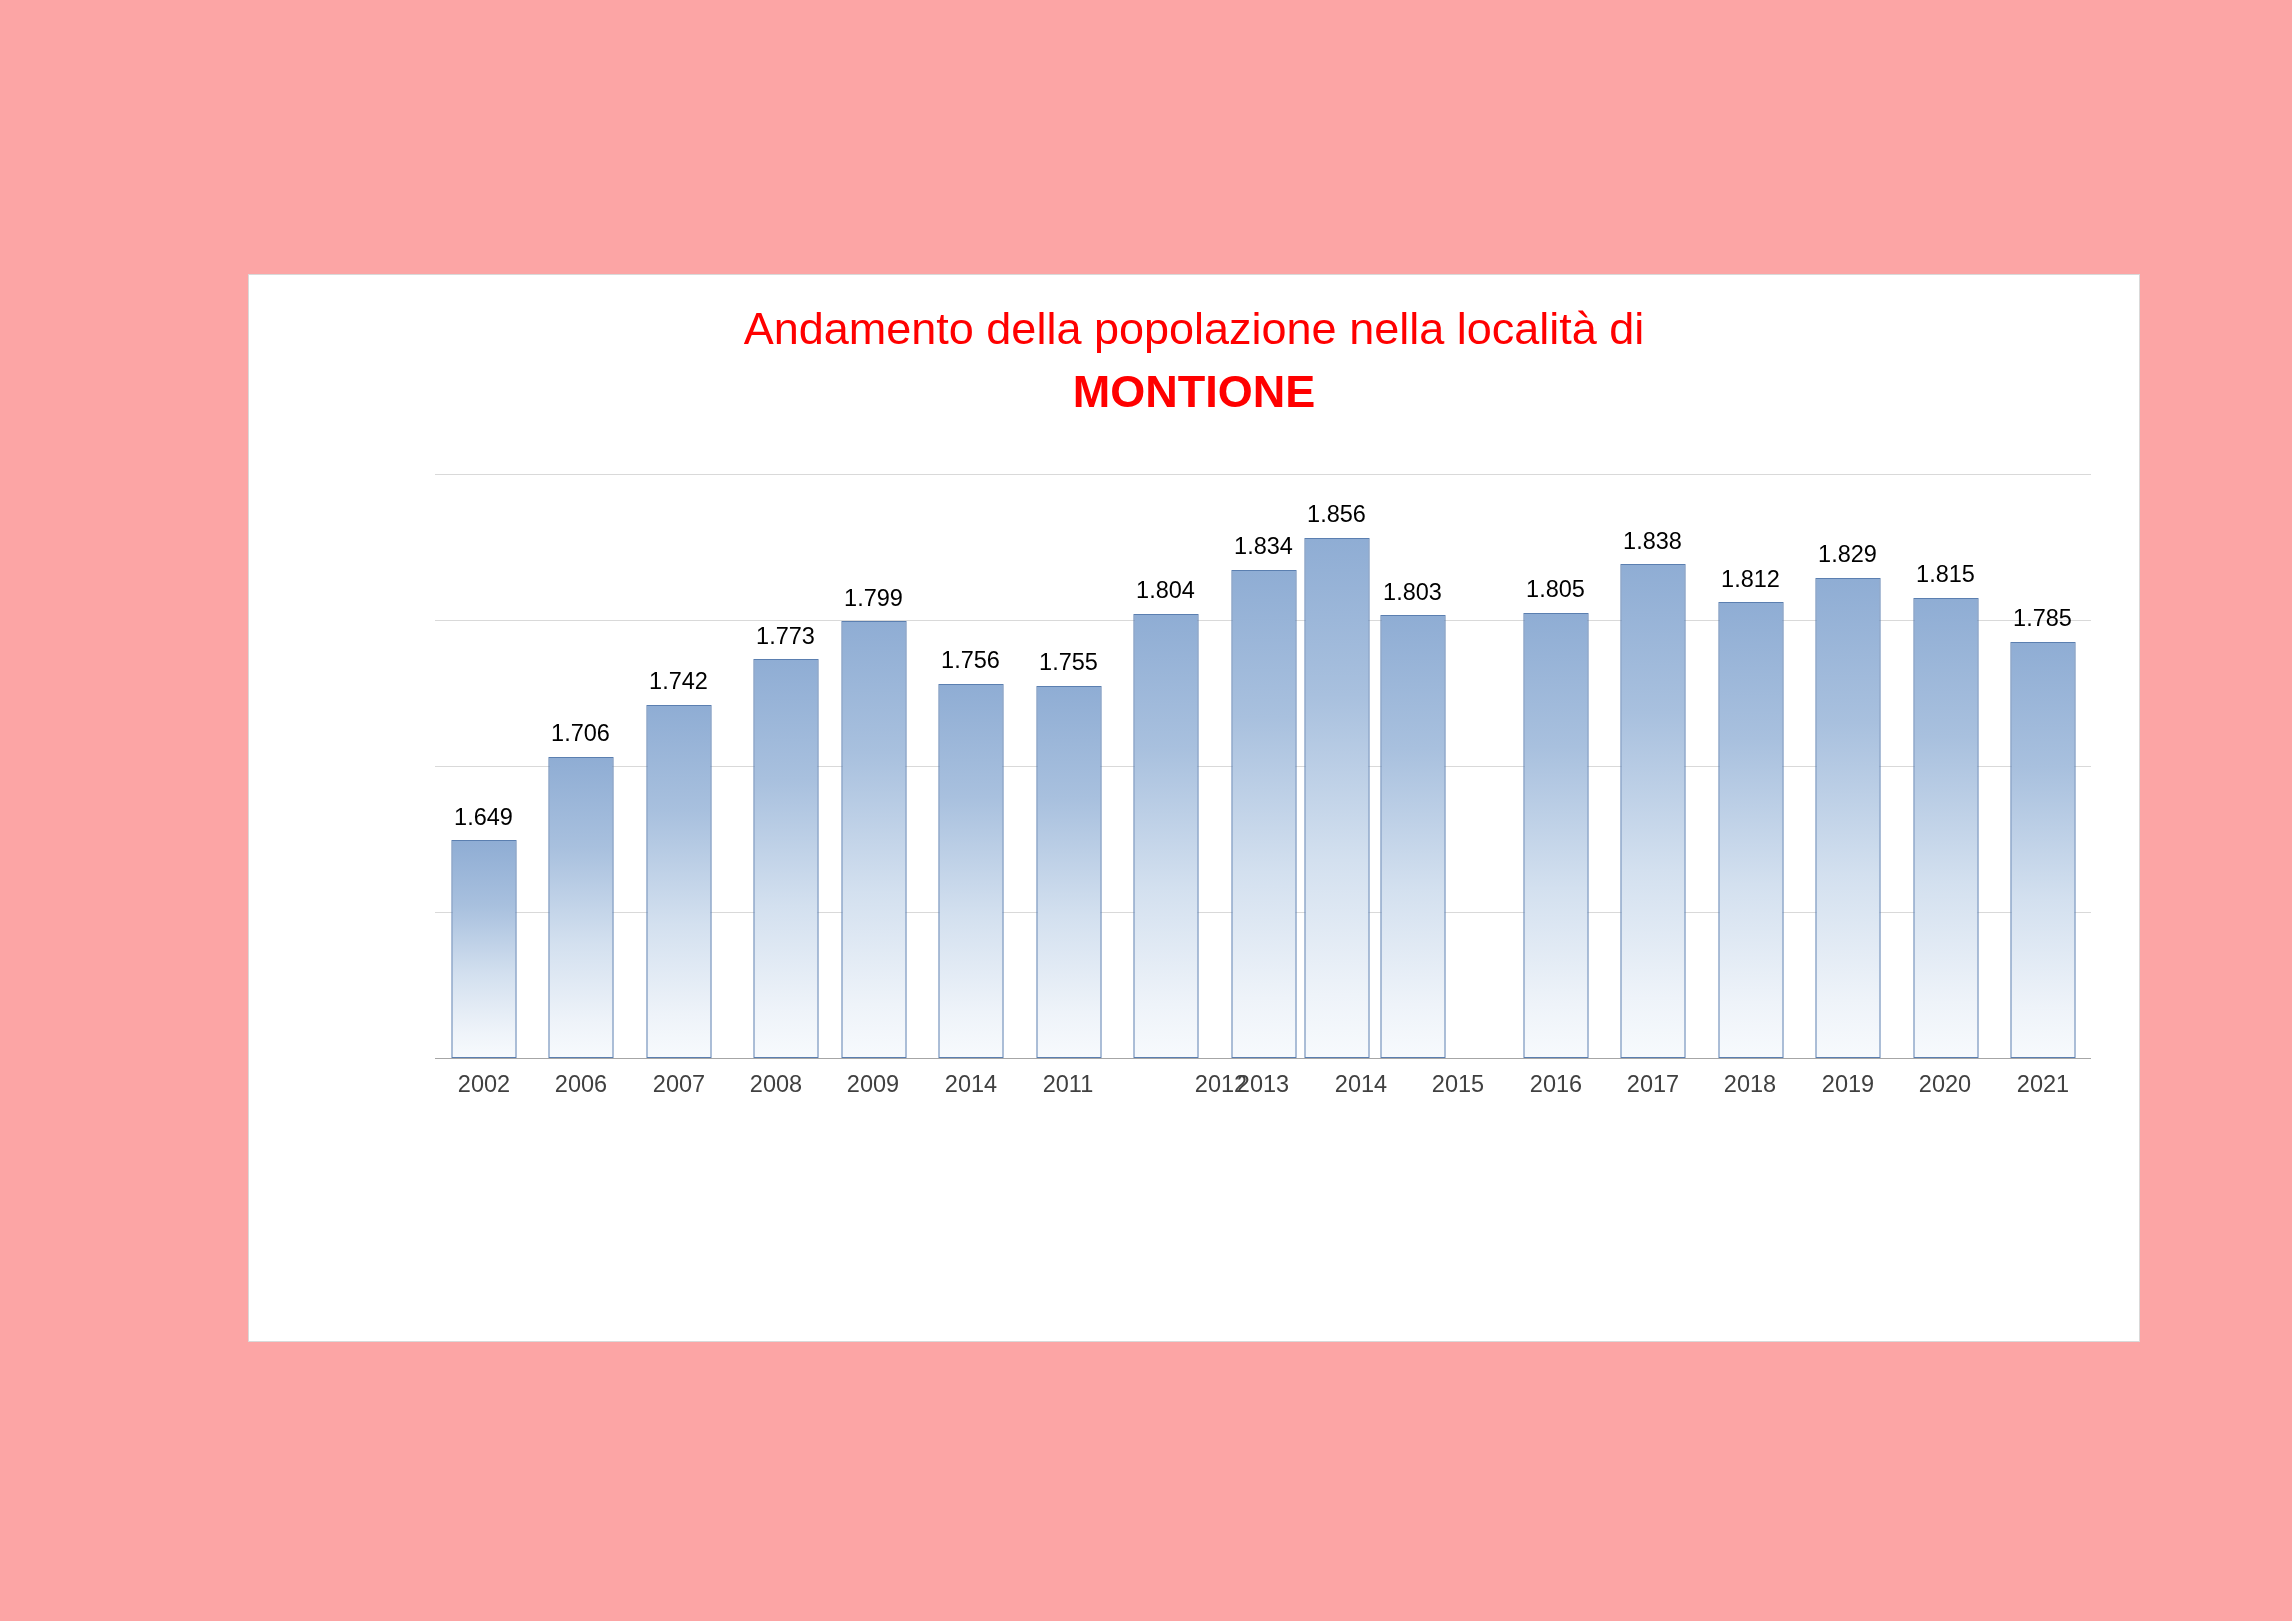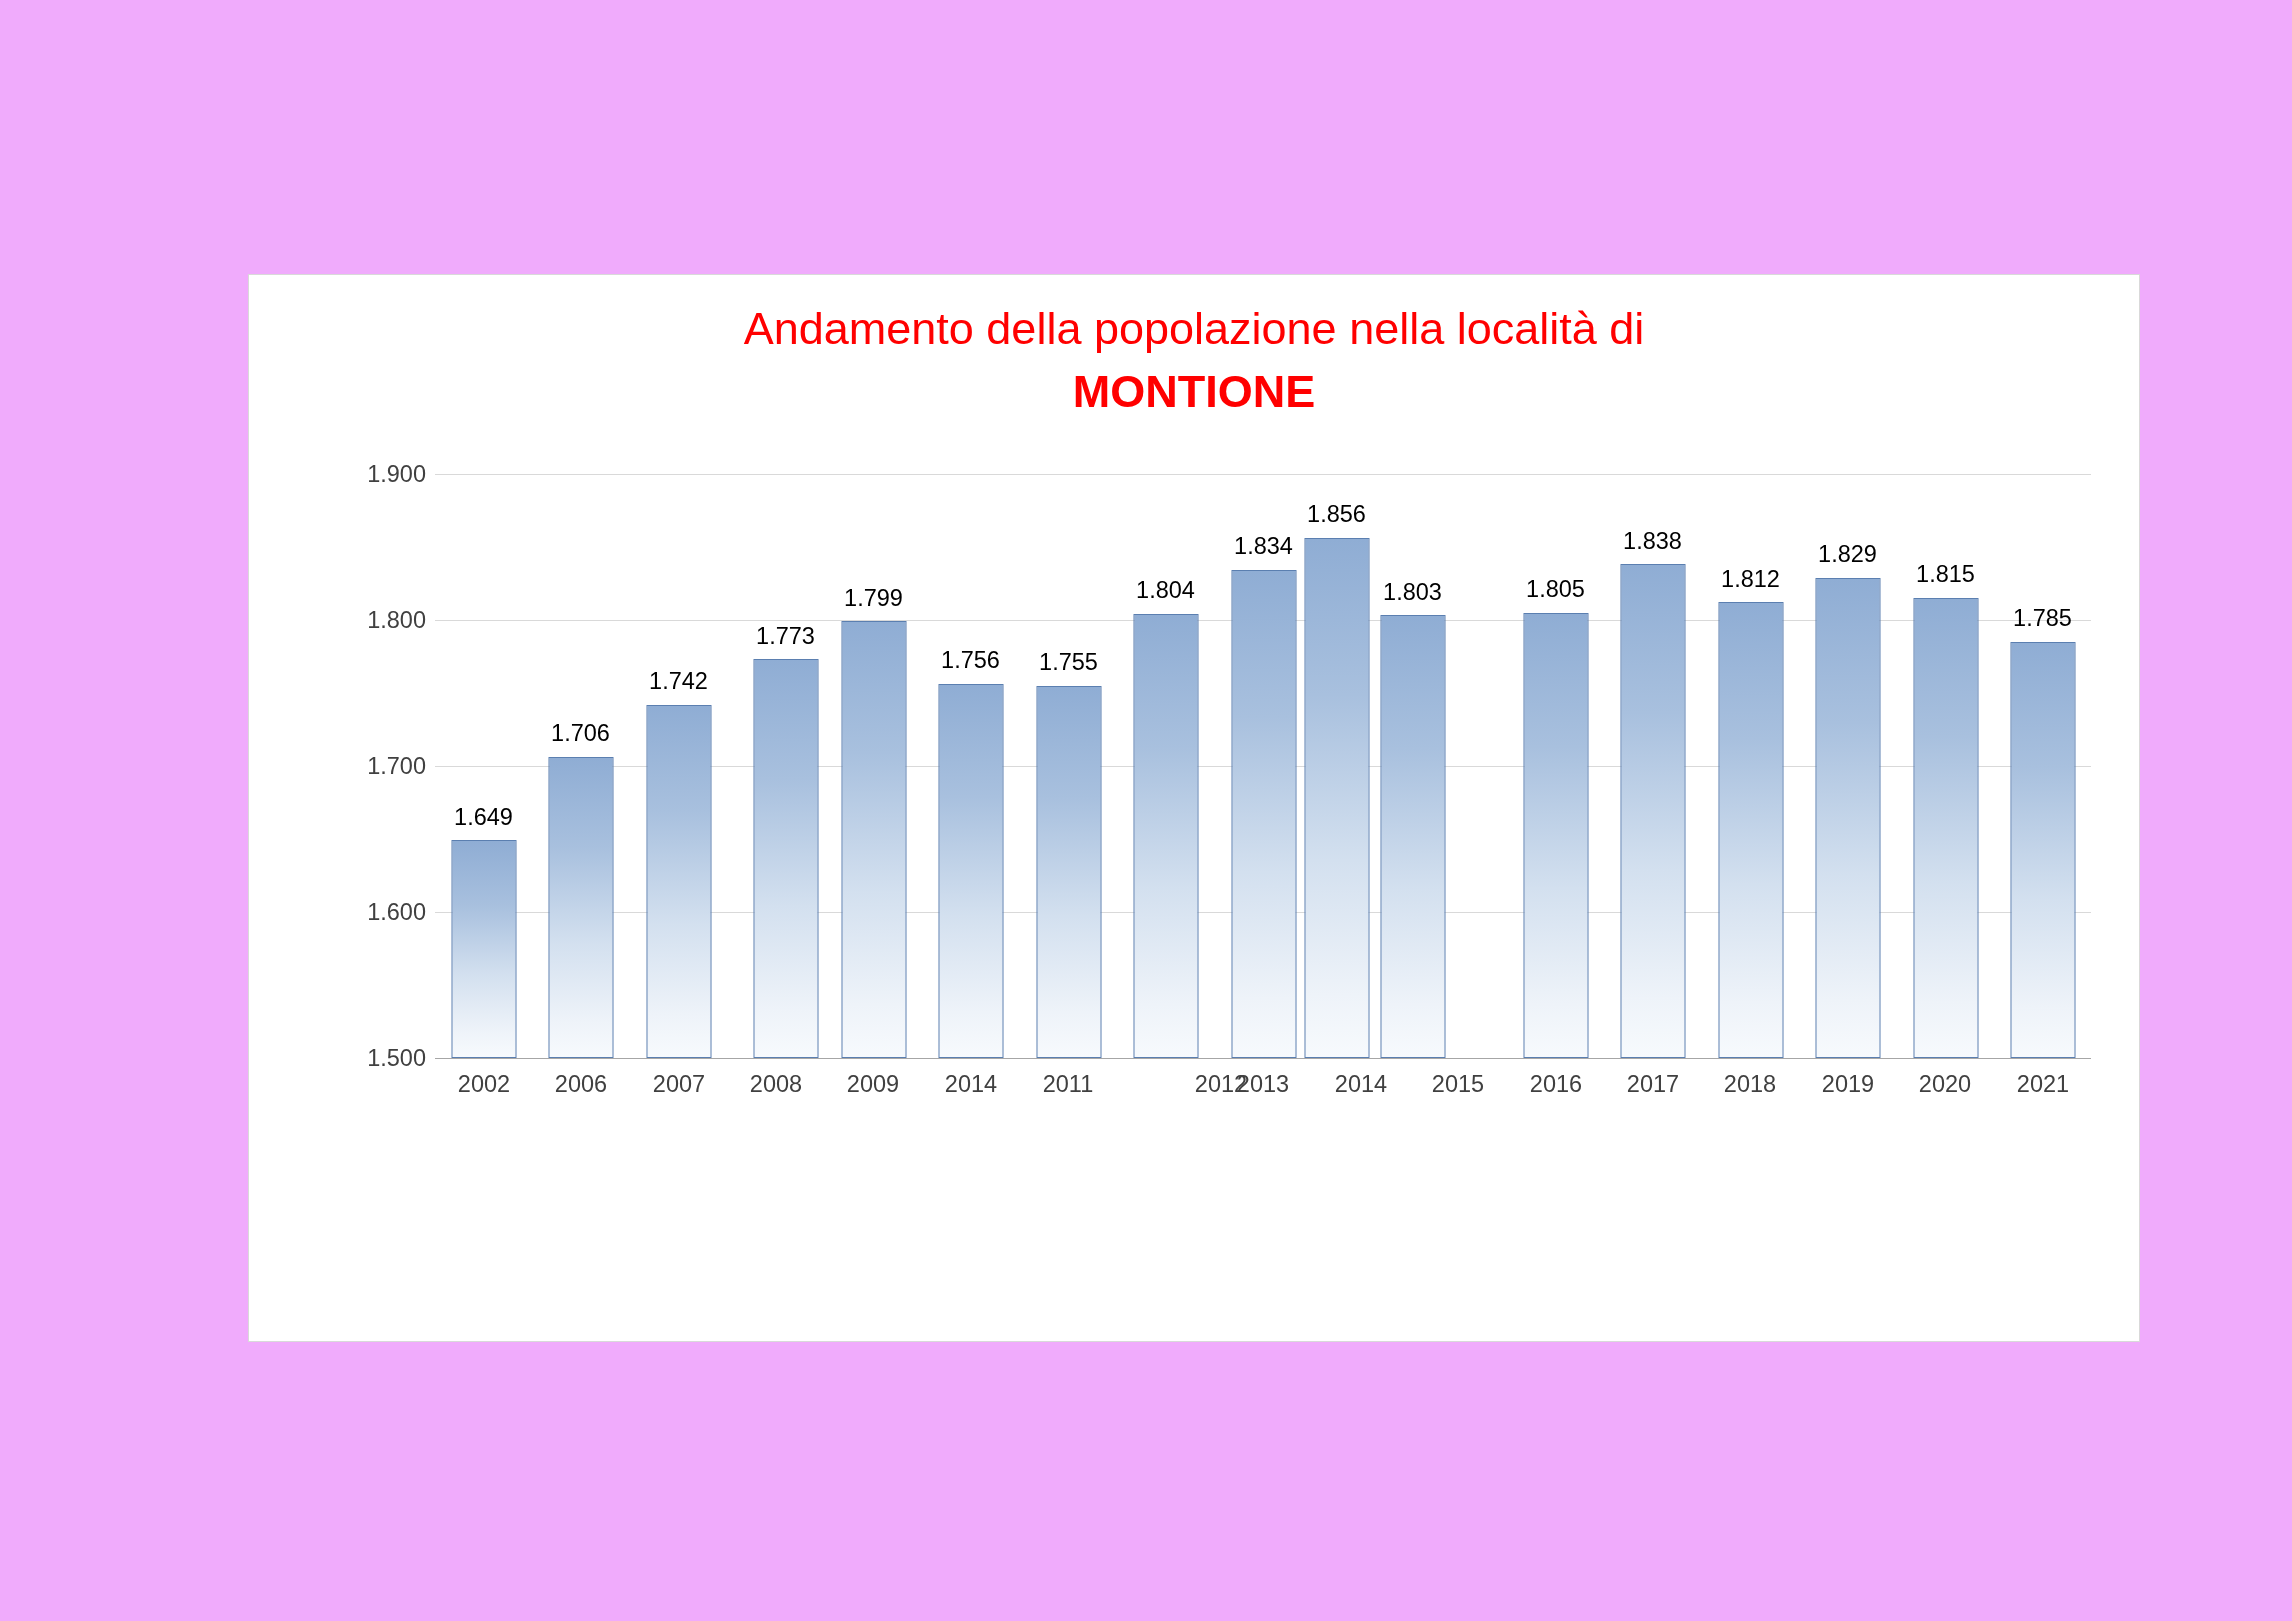--- a/index.html
+++ b/index.html
@@ -7,21 +7,21 @@
     padding: 0;
     background: #ffffff;
     width: 2293px;
     height: 1621px;
     font-family: "Liberation Sans", sans-serif;
   }
   #stage {
     position: relative;
     width: 2293px;
     height: 1621px;
-    background: #f0abfc;
+    background: #fca5a5;
   }
   
   #chart-card {
     position: absolute;
     left: 248px;
     top: 274px;
     width: 1892px;
     height: 1068px;
     background: #ffffff;
     border: 1px solid #d9d9d9;
@@ -143,27 +143,20 @@
       <span>Andamento della popolazione nella località di</span>
       <span class="line2">MONTIONE</span>
     </div>
 
     <div id="plot">
         <div class="gridline" style="top: 0px;"></div>
         <div class="gridline" style="top: 146px;"></div>
         <div class="gridline" style="top: 292px;"></div>
         <div class="gridline" style="top: 438px;"></div>
         <div class="gridline" style="top: 584px;"></div>
-      </div>
-    <div id="ylabels">
-        <div class="ylabel" style="top: 0px;">1.900</div>
-        <div class="ylabel" style="top: 146px;">1.800</div>
-        <div class="ylabel" style="top: 292px;">1.700</div>
-        <div class="ylabel" style="top: 438px;">1.600</div>
-        <div class="ylabel" style="top: 584px;">1.500</div>
       </div>
     <div id="bars">
         <div class="bar-slot" style="left: 0px; width: 97px;">
           <div class="bar" style="height: 218px;"></div>
           <div class="bar-value" style="bottom: 227px; margin-top: 27px;">1.649</div>
         </div>
         <div class="bar-slot" style="left: 97px; width: 97px; margin-top: 20px;">
           <div class="bar" style="height: 301px;"></div>
           <div class="bar-value" style="bottom: 311px;">1.706</div>
         </div>

